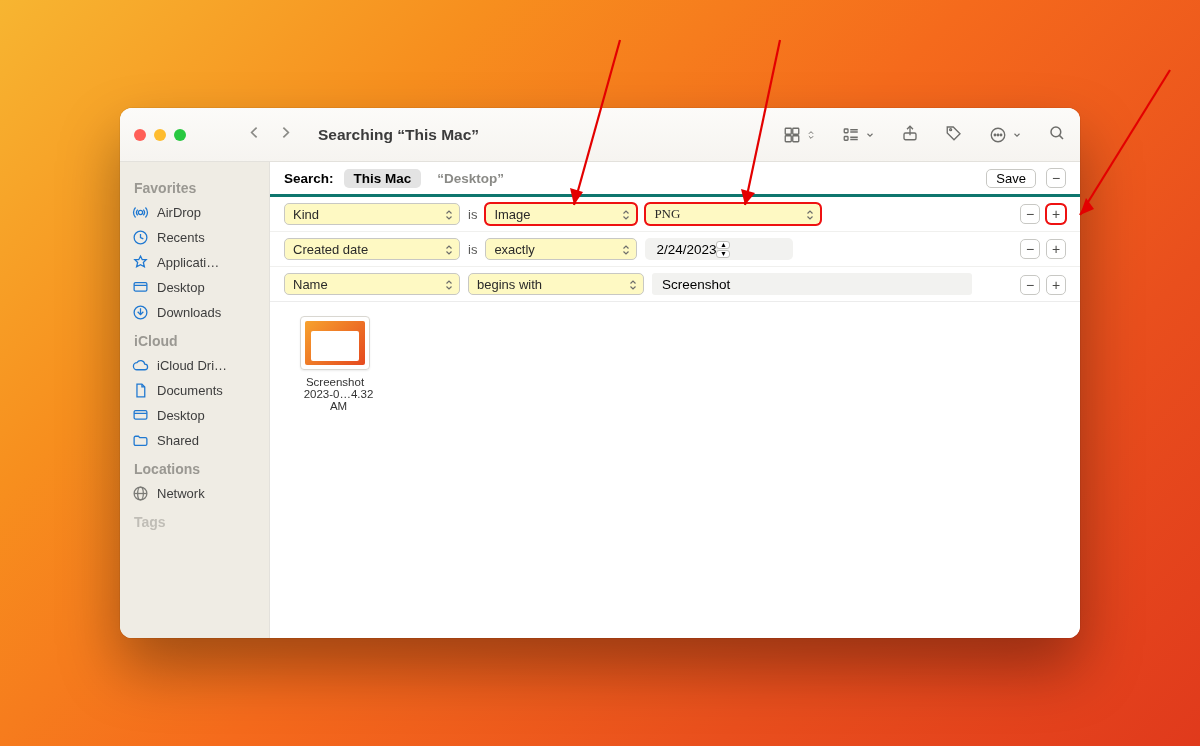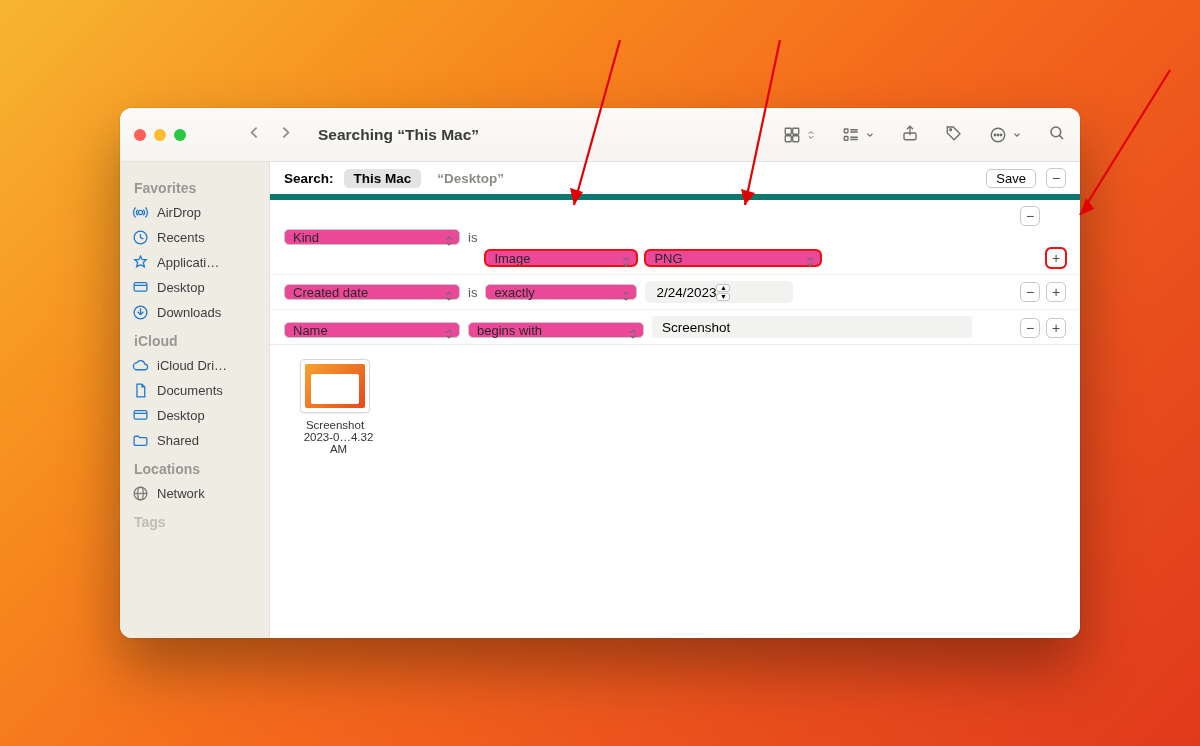--- a/index.html
+++ b/index.html
@@ -50,44 +50,44 @@
     font-size:13px;
     color:#3d3d3d;
     overflow:hidden;
   }
   .sb-section-label{ color:#9a9892; font-weight:700; font-size:14px; padding:8px 14px 4px; }
   .sb-item{ display:flex; align-items:center; gap:8px; padding:4px 12px; cursor:default; white-space:nowrap; overflow:hidden; text-overflow:ellipsis;}
   .sb-item svg{ width:17px; height:17px; flex:0 0 auto; color:#1f78d1;}
   .sb-item .globe{ color:#7a7a76;}
   
   .main { grid-column:2; grid-row:2; display:flex; flex-direction:column; background:#fff; }
-  .searchbar { display:flex; align-items:center; gap:10px; padding:6px 14px; border-bottom:6px solid #0f766e; font-size:13.5px;}
+  .searchbar { display:flex; align-items:center; gap:10px; padding:6px 14px; border-bottom:3px solid #0f766e; font-size:13.5px;}
   .searchbar .lbl{font-weight:600;}
   .scope-active{ background:#e3e3e3; border-radius:5px; padding:2px 10px; font-weight:600;}
   .scope-inactive{ color:#8a8a86; font-weight:600; padding:2px 6px;}
   .save-btn{ margin-left:auto; font-size:13px; border:1px solid #c8c8c4; background:#fff; border-radius:5px; padding:1px 9px; font-weight:500;}
   .pill-btn{ width:20px; height:20px; border:1px solid #c8c8c4; border-radius:5px; background:#fff; display:inline-flex; align-items:center; justify-content:center; font-size:14px; line-height:1; color:#4a4a48;}
   
   .criteria { border-bottom:1px solid #ececec; }
   .crit-row{ display:flex; align-items:center; gap:8px; padding:6px 14px; border-bottom:1px solid #f0f0ee; font-size:13px;}
   .crit-row:last-child{border-bottom:none;align-items:flex-end;}
   .select{
-    position:relative; border:1px solid #c8c8c4; border-radius:5px; background:#ec4899;
-    height:16px; display:flex; align-items:center; padding:0 20px 0 8px; font-size:13px; color:#2a2a2a;
+    position:relative; border:1px solid #c8c8c4; border-radius:5px; background:#fef9c3;
+    height:22px; display:flex; align-items:center; padding:0 20px 0 8px; font-size:13px; color:#2a2a2a;
   }
   .select .caret{ position:absolute; right:4px; top:3px; width:12px; height:16px; }
   .select .caret svg{width:12px;height:16px;}
-  .w-attr{ width:176px; } .w-op{ width:152px; } .w-val{ width:176px;}
+  .w-attr{ width:176px; } .w-op{ width:152px; } .w-val{ width:176px;font-family:Liberation Serif, serif;}
   .static-is{ color:#5a5a58; }
   .date-field{ display:flex; align-items:center; border:1px solid transparent; background:#f2f2f0; border-radius:5px; height:22px; padding:0 4px 0 10px; width:148px; font-size:13.5px; }
   .stepper{ width:14px; display:flex; flex-direction:column; gap:1px;}
   .stepper div{ width:14px; height:8px; border:1px solid #c0c0bc; border-radius:3px; background:#fff; font-size:7px; display:flex; align-items:center; justify-content:center; line-height:1;}
   .text-field{ background:#f2f2f0; border:none; height:22px; border-radius:3px; padding:0 10px; font-size:13.5px; width:320px;}
   .row-actions{ margin-left:auto; display:flex; gap:6px;}
-  .hl-red{ outline:2.5px solid #e11; outline-offset:-1px; border-color:#e11;margin-top:42px;}
+  .hl-red{ outline:2.5px solid #e11; outline-offset:-1px; border-color:#e11;}
   
   .results{ flex:1; padding:14px 18px; display:flex; align-content:flex-start; }
   .file{ width:94px; text-align:center; font-size:11.5px; color:#333;}
   .thumb{ width:70px; height:54px; margin:0 auto 6px; border:1px solid #d9d7d1; border-radius:4px; background:linear-gradient(#fff,#fff); position:relative; overflow:hidden; box-shadow:0 1px 2px rgba(0,0,0,.08);}
   .thumb::before{content:""; position:absolute; inset:4px; background:linear-gradient(135deg,#f7a22e,#e5491e); border-radius:2px;}
   .thumb::after{content:""; position:absolute; left:10px; right:10px; top:14px; bottom:8px; background:#fff; border-radius:2px;}
   .file .line2{ color:#333;margin-left:7px; }
   
   .annot{ position:absolute; pointer-events:none; }
   .annot line{ stroke:#e30000; stroke-width:2.2; }

